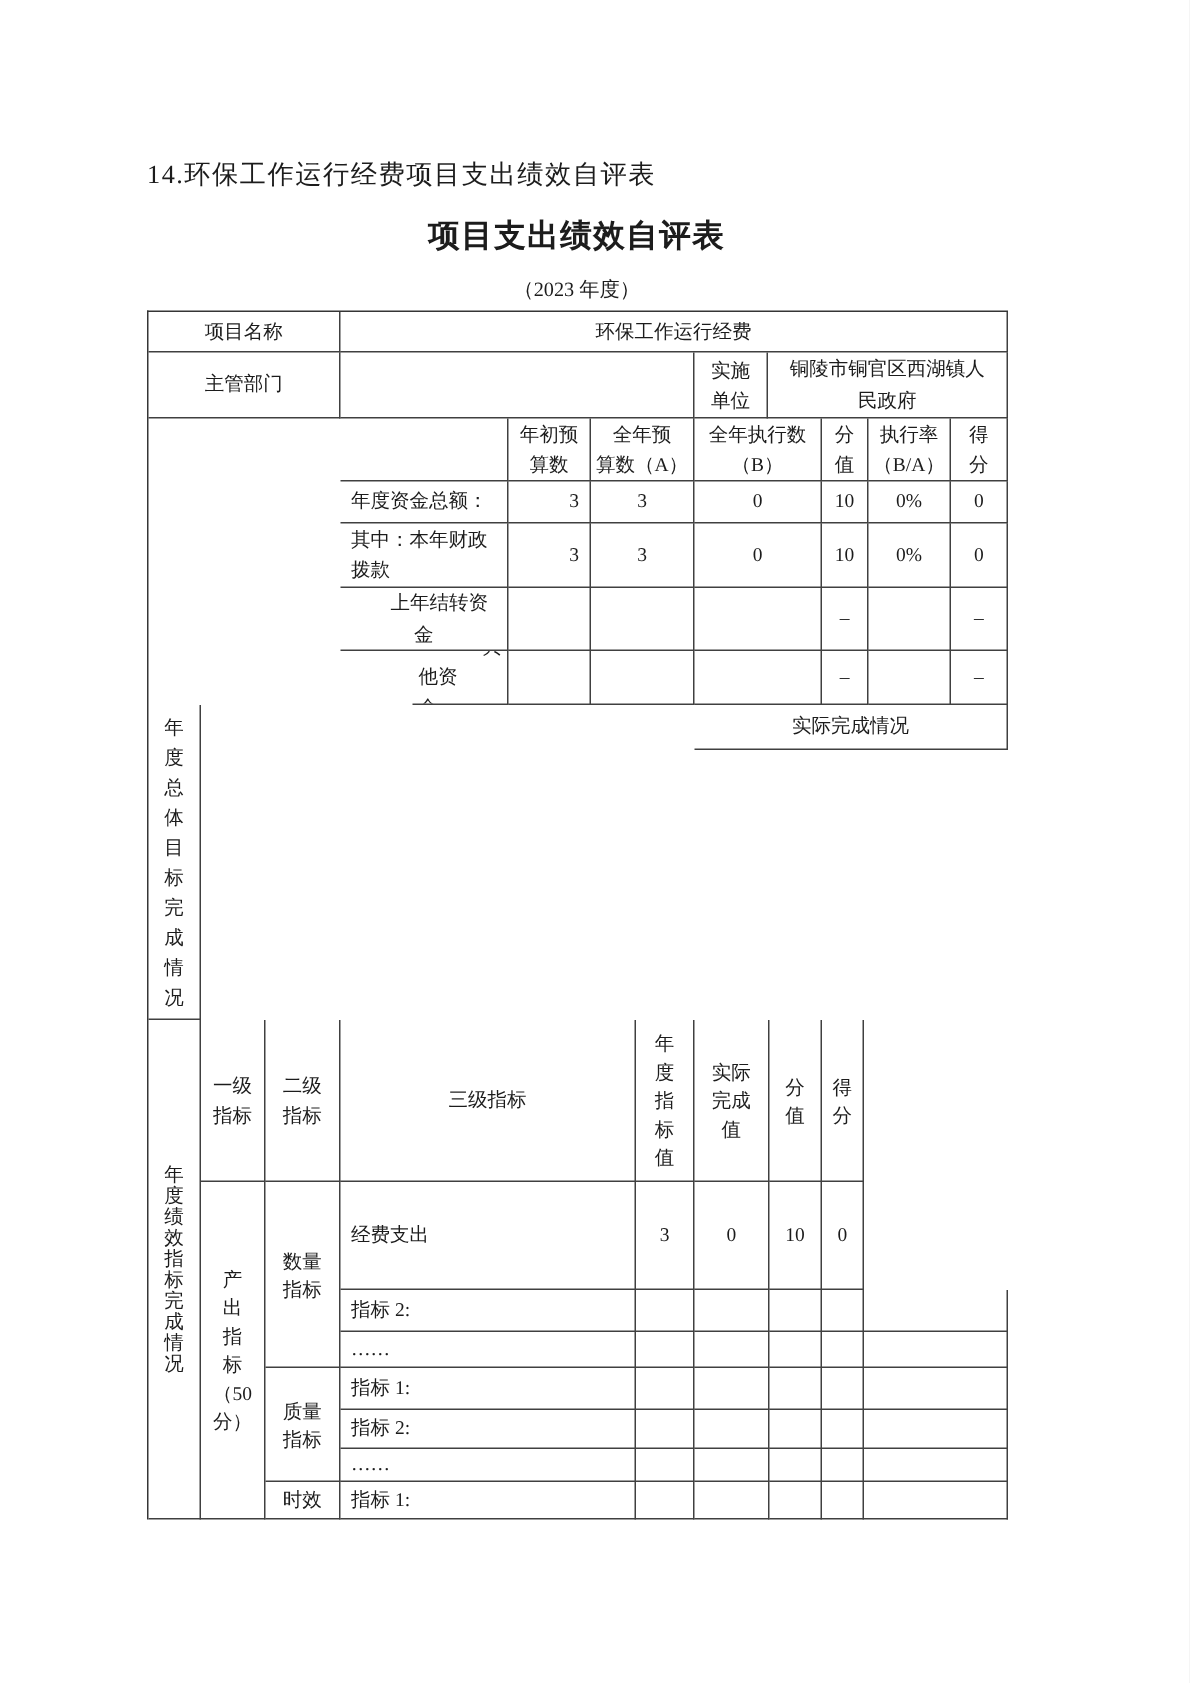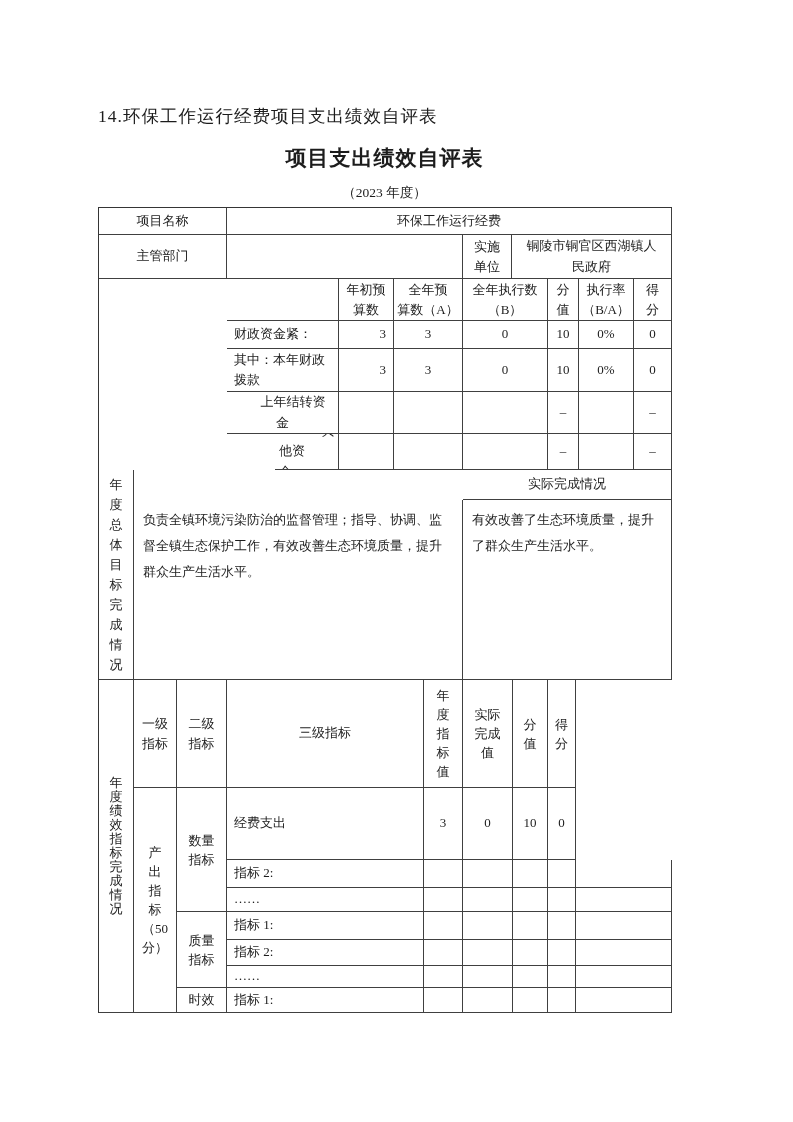--- a/index.html
+++ b/index.html
@@ -66,21 +66,21 @@
 算数（A）</div>
         <div class="c lh20" style="grid-area:3/5/4/7">全年执行数
 （B）</div>
         <div class="c lh20" style="grid-area:3/7/4/8">分
 值</div>
         <div class="c lh20" style="grid-area:3/8/4/9">执行率
 （B/A）</div>
         <div class="c lh20" style="grid-area:3/9/4/10">得
 分</div>
 
-        <div class="c left" style="grid-area:4/2/5/3">财政资金紧：</div>
+        <div class="c left" style="grid-area:4/2/5/3">年度资金总额：</div>
         <div class="c right" style="grid-area:4/3/5/4">3</div>
         <div class="c" style="grid-area:4/4/5/5">3</div>
         <div class="c" style="grid-area:4/5/5/7">0</div>
         <div class="c" style="grid-area:4/7/5/8">10</div>
         <div class="c" style="grid-area:4/8/5/9">0%</div>
         <div class="c" style="grid-area:4/9/5/10">0</div>
 
         <div class="c left" style="grid-area:5/2/6/3">其中：本年财政
 拨款</div>
         <div class="c right" style="grid-area:5/3/6/4">3</div>
@@ -114,22 +114,20 @@
 度
 总
 体
 目
 标
 完
 成
 情
 况</div>
         <div class="c" style="grid-area:1/3/2/4">实际完成情况</div>
-        <div class="c para" style="grid-area:2/2/3/3">负责全镇环境污染防治的监督管理；指导、协调、监督全镇生态保护工作，有效改善生态环境质量，提升群众生产生活水平。</div>
-        <div class="c para" style="grid-area:2/3/3/4">有效改善了生态环境质量，提升了群众生产生活水平。</div>
       </div>
 
       <div class="grid gC">
         <div class="c lh14" style="grid-area:1/1/9/2">年
 度
 绩
 效
 指
 标
 完

